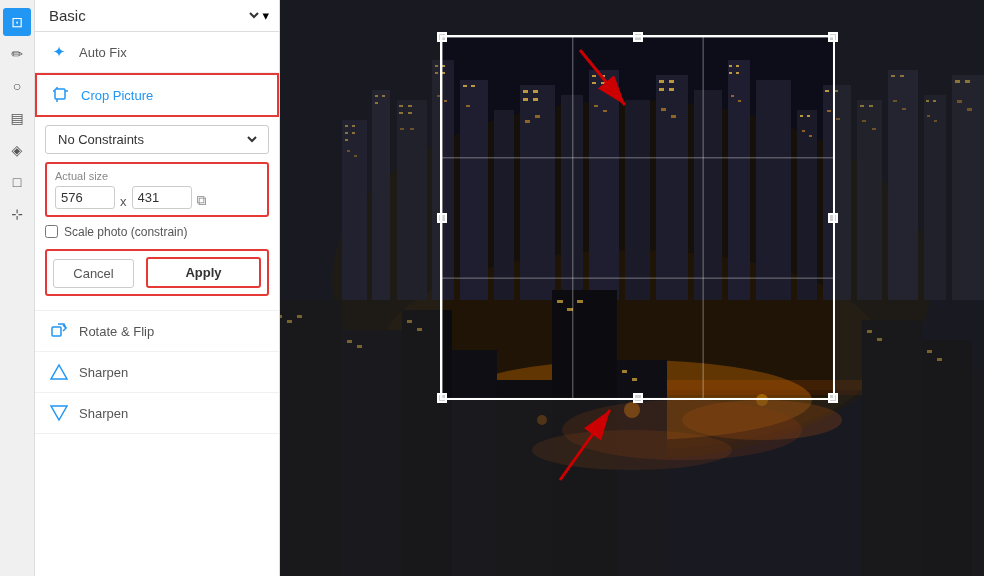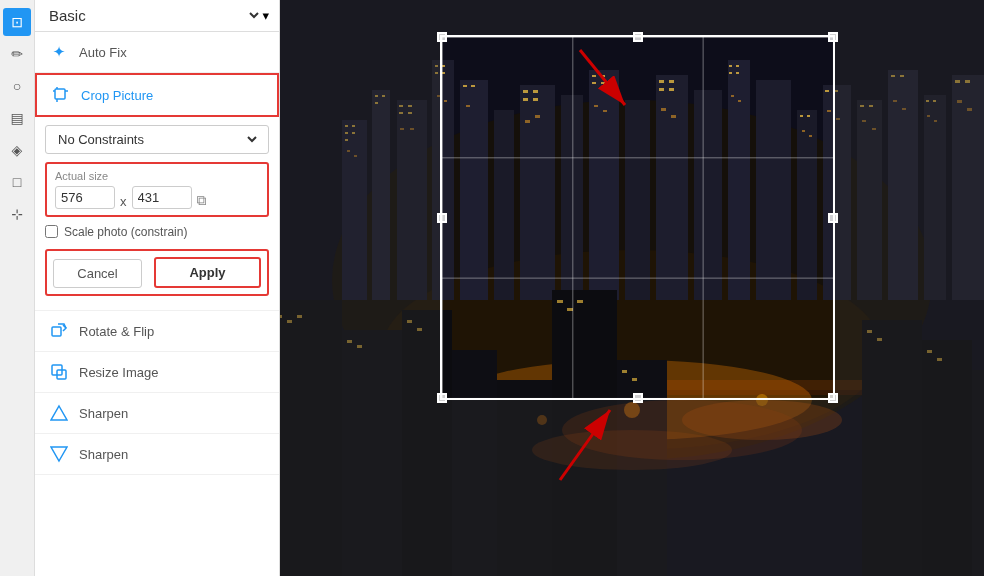--- a/index.html
+++ b/index.html
@@ -165,21 +165,21 @@
       border: 1px solid #ccc;
       background: #fff;
       border-radius: 3px;
       cursor: pointer;
       font-size: 13px;
       color: #555;
     }
 
     .btn-apply {
       flex: 1;
-      padding: 6px 8px;
+      padding: 6px 16px;
       border: 2px solid #e53935;
       background: #fff;
       border-radius: 3px;
       cursor: pointer;
       font-size: 13px;
       color: #333;
       font-weight: bold;
     }
 
     
@@ -344,29 +344,20 @@
     <span class="tool-icon">
       <svg width="18" height="18" viewBox="0 0 18 18" fill="#2196f3">
         <rect x="2" y="5" width="9" height="9" rx="1" stroke="#2196f3" stroke-width="1.5" fill="none"></rect>
         <path d="M13 3 L16 6 L13 9" stroke="#2196f3" stroke-width="1.5" fill="none"></path>
         <path d="M8 2 L14 2 L16 6" stroke="#2196f3" stroke-width="1.5" fill="none"></path>
       </svg>
     </span>
     <span class="tool-label">Rotate &amp; Flip</span>
   </div>
 
-  <div class="tool-item">
-    <span class="tool-icon">
-      <svg width="18" height="18" viewBox="0 0 18 18" fill="none">
-        <rect x="2" y="2" width="10" height="10" rx="1" stroke="#2196f3" stroke-width="1.5"></rect>
-        <rect x="7" y="7" width="9" height="9" rx="1" stroke="#2196f3" stroke-width="1.5"></rect>
-      </svg>
-    </span>
-    <span class="tool-label">Resize Image</span>
-  </div>
 
 
   <div class="tool-item">
     <span class="tool-icon">
       <svg width="18" height="18" viewBox="0 0 18 18" fill="none">
         <polygon points="9,2 17,16 1,16" stroke="#2196f3" stroke-width="1.5" fill="none"></polygon>
       </svg>
     </span>
     <span class="tool-label">Sharpen</span>
   </div>

